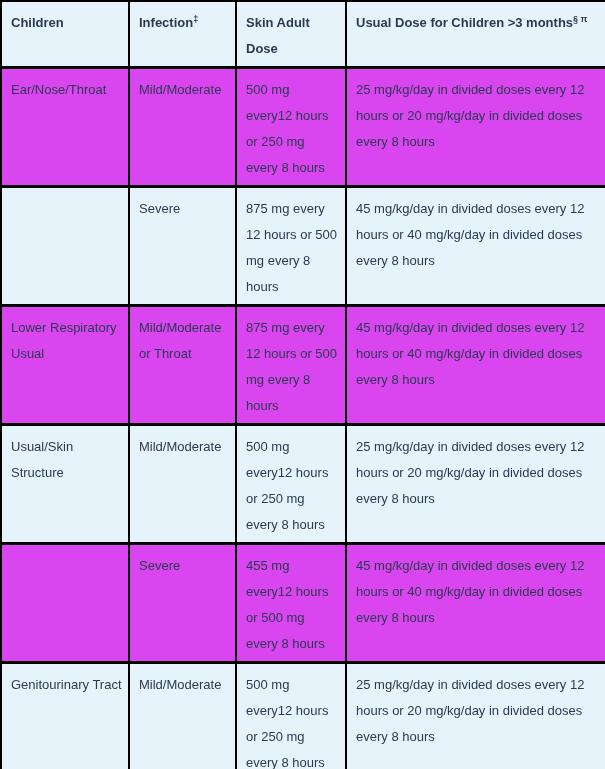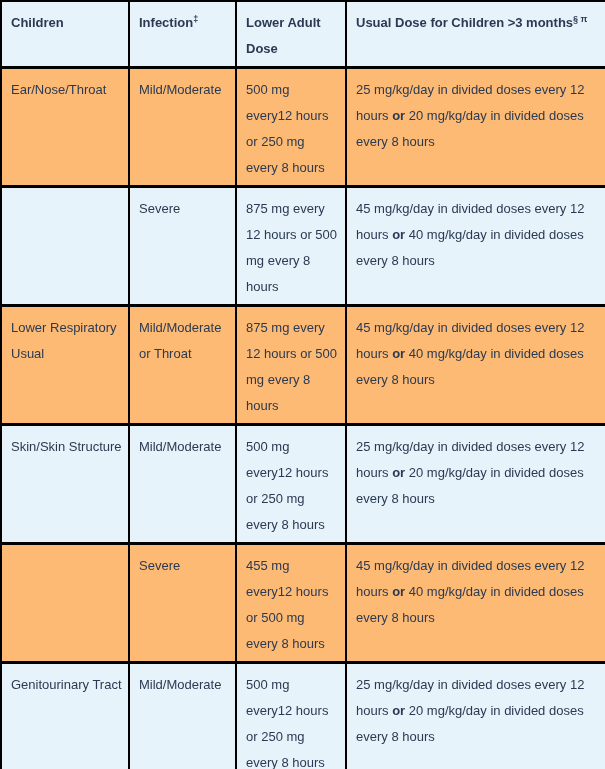--- a/index.html
+++ b/index.html
@@ -24,46 +24,46 @@
     border-left: 2px solid #000000;
     border-right: 2px solid #000000;
     border-bottom: 3px solid #000000;
     vertical-align: top;
     text-align: left;
     padding: 8px 6px 4px 9px;
     font-weight: normal;
     word-wrap: break-word;
   }
   tr.alt { background: #e7f3fb; }
-  tr.plain { background: #fdba74; }
+  tr.plain { background: #d946ef; }
   tr.head th { font-weight: bold; height: 44px; }
   tr.std td { height: 62px; }
   sup {
     font-size: 9px;
     line-height: 0;
     vertical-align: super;
     font-weight: bold;
   }
-  b { font-weight: bold; }
+  b { font-weight: normal; }
 </style>
 </head>
 <body>
 
 <table class="dosage">
   <colgroup>
     <col style="width:128px">
     <col style="width:107px">
     <col style="width:110px">
     <col style="width:260px">
   </colgroup>
   <thead>
     <tr class="head alt">
       <th><span>Children</span></th>
       <th><span>Infection</span><sup>‡</sup></th>
-      <th><span>Lower Adult Dose</span></th>
+      <th><span>Skin Adult Dose</span></th>
       <th><span>Usual Dose for Children &gt;3 months</span><sup>§ π</sup></th>
     </tr>
   </thead>
   <tbody>
     <tr class="std plain">
       <td>Ear/Nose/Throat</td>
       <td>Mild/Moderate</td>
       <td>500 mg every12 hours or 250 mg every 8 hours</td>
       <td><span>25 mg/kg/day in divided doses every 12 hours </span><b>or</b><span> 20 mg/kg/day in divided doses every 8 hours</span></td>
     </tr>
@@ -73,21 +73,21 @@
       <td>875 mg every 12 hours or 500 mg every 8 hours</td>
       <td><span>45 mg/kg/day in divided doses every 12 hours </span><b>or</b><span> 40 mg/kg/day in divided doses every 8 hours</span></td>
     </tr>
     <tr class="std plain">
       <td>Lower Respiratory Usual</td>
       <td>Mild/Moderate or Throat</td>
       <td>875 mg every 12 hours or 500 mg every 8 hours</td>
       <td><span>45 mg/kg/day in divided doses every 12 hours </span><b>or</b><span> 40 mg/kg/day in divided doses every 8 hours</span></td>
     </tr>
     <tr class="std alt">
-      <td>Skin/Skin Structure</td>
+      <td>Usual/Skin Structure</td>
       <td>Mild/Moderate</td>
       <td>500 mg every12 hours or 250 mg every 8 hours</td>
       <td><span>25 mg/kg/day in divided doses every 12 hours </span><b>or</b><span> 20 mg/kg/day in divided doses every 8 hours</span></td>
     </tr>
     <tr class="std plain">
       <td></td>
       <td>Severe</td>
       <td>455 mg every12 hours or 500 mg every 8 hours</td>
       <td><span>45 mg/kg/day in divided doses every 12 hours </span><b>or</b><span> 40 mg/kg/day in divided doses every 8 hours</span></td>
     </tr>

